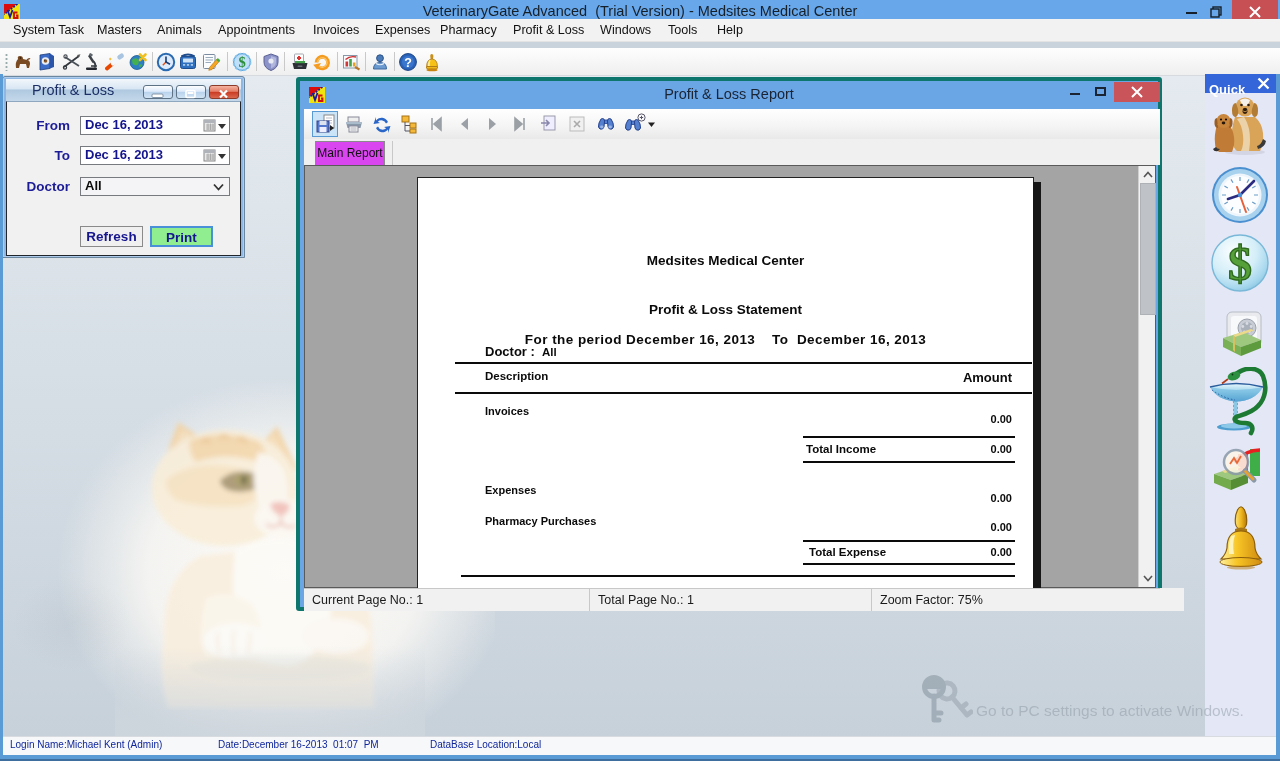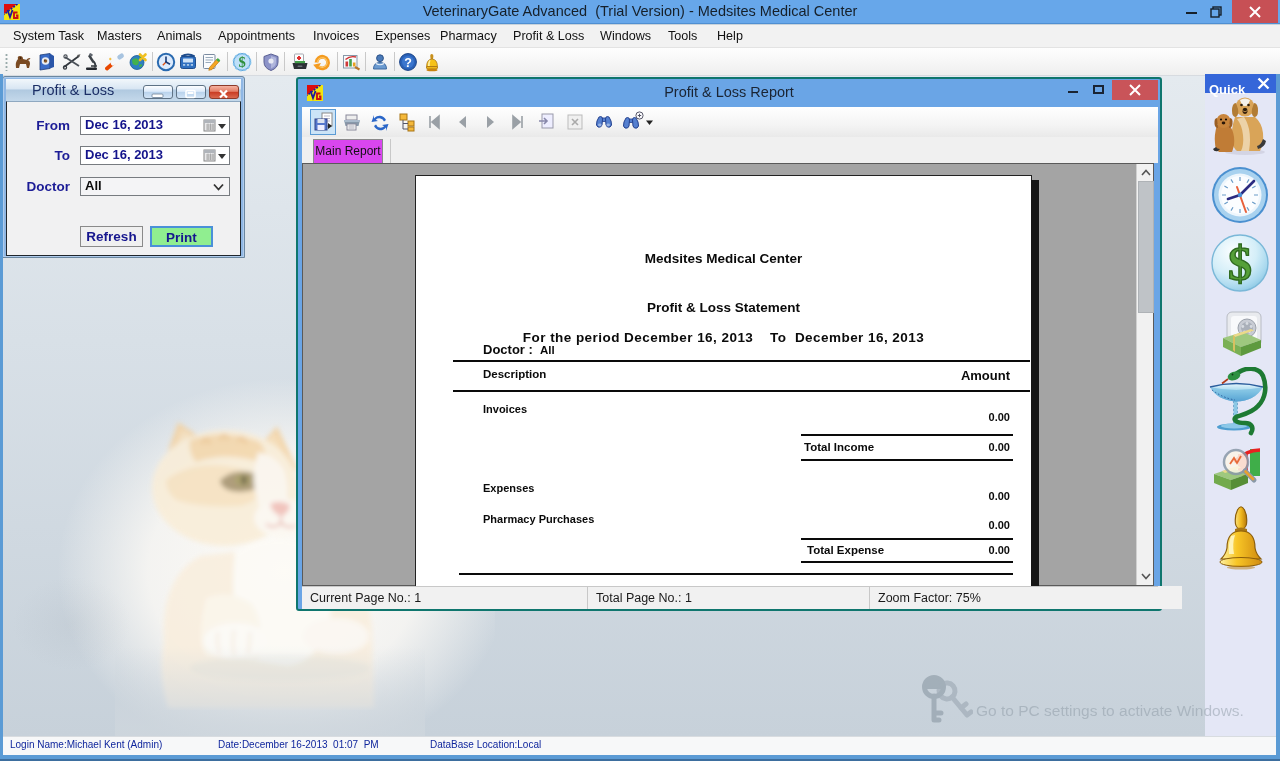--- a/index.html
+++ b/index.html
@@ -9,21 +9,21 @@
 
 .titlebar { position:absolute; left:0; top:0; width:1280px; height:24px; background:#67a7ea; border-bottom:1px solid #4f8fd2; }
 .title-text { position:absolute; left:0; right:0; top:3px; text-align:center; font-size:14.5px; color:#16202a; }
 .vgicon { position:absolute; left:4px; top:4px; }
 .tb-min { position:absolute; left:1186px; top:12px; width:11px; height:2px; background:#16202a; }
 .tb-max { position:absolute; left:1210px; top:6px; width:12px; height:12px; }
 .tb-close { position:absolute; left:1232px; top:0; width:46px; height:23px; background:#c75055; }
 .tb-close svg { position:absolute; left:17px; top:6px; }
 
 
-.menubar { position:absolute; left:0; top:25px; width:1280px; height:23px; background:#f2f2f2; border-bottom:1px solid #e3e3e3; white-space:nowrap; padding-left:8px; }
+.menubar { position:absolute; left:0; top:19px; width:1280px; height:23px; background:#f2f2f2; border-bottom:1px solid #e3e3e3; white-space:nowrap; padding-left:8px; }
 .menubar span { position:absolute; top:0; line-height:23px; font-size:12.6px; color:#111; }
 
 
 .toolbar { position:absolute; left:0; top:48px; width:1280px; height:28px; background:linear-gradient(180deg,#fefefe,#efefef); border-bottom:1px solid #d7dbe0; }
 .tgrip { position:absolute; left:5px; top:5px; width:3px; height:18px; background-image:radial-gradient(circle,#9aa 1px,transparent 1.2px); background-size:3px 4px; }
 .ticon { position:absolute; top:4px; width:20px; height:20px; }
 .tsep { position:absolute; top:4px; width:1px; height:19px; background:#c9c9c9; }
 
 
 .mdi { position:absolute; left:0; top:76px; width:1280px; height:661px; background:linear-gradient(180deg,#e4eaef 0%,#d8e0e7 40%,#c7d1da 100%); }
@@ -42,21 +42,21 @@
 .pltitle { position:absolute; left:3px; top:2px; width:235px; height:22px; background:linear-gradient(180deg,#f2f7fb 0%,#d8e6f3 45%,#b0c9e0 50%,#c4d8ea 100%); }
 .pltitle-text { position:absolute; left:26px; top:3px; font-size:14.5px; color:#1c2f66; }
 .plbody { position:absolute; left:3px; top:24px; width:235px; height:155px; background:#f1f1f2; border:1px solid #20262c; border-top:1px solid #8fa8c0; }
 .plbtn { position:absolute; top:6px; width:30px; height:14px; border:1px solid #5e7285; border-radius:3px; background:linear-gradient(180deg,#fdfeff 0%,#dceafa 45%,#b8d2ec 50%,#d2e4f6 100%); }
 .plbtn.close { background:linear-gradient(180deg,#f5b3a2 0%,#e37e67 45%,#c93b22 50%,#d9684e 100%); border-color:#8c3a2a; }
 .pl-label { position:absolute; font-size:13.5px; font-weight:bold; color:#1c1c96; text-align:right; width:47px; }
 .pl-field { position:absolute; left:73px; width:150px; height:19px; background:#fff; border:1px solid #777b80; font-size:13px; font-weight:bold; color:#14148c; line-height:16px; padding-left:4px; }
 .pl-btn { position:absolute; top:124px; width:63px; height:21px; font-size:13.5px; font-weight:bold; color:#16168e; text-align:center; line-height:19px; }
 
 
-.rwin { position:absolute; left:296px; top:77px; width:866px; height:534px; background:#6aa5e6; border:2px solid #0f766e; border-radius:3px; }
+.rwin { position:absolute; left:296px; top:77px; width:866px; height:534px; background:#6aa5e6; border:4px solid #0f766e; border-radius:3px; }
 .rtitle-text { position:absolute; left:0; width:100%; top:4.5px; text-align:center; font-size:14.5px; color:#1a2433; }
 .rvg { position:absolute; left:9px; top:6px; }
 .r-min { position:absolute; left:770px; top:12px; width:10px; height:2px; background:#1a2433; }
 .r-max { position:absolute; left:795px; top:6px; width:11px; height:9px; border:2px solid #1a2433; background:transparent; }
 .r-close { position:absolute; left:814px; top:1px; width:46px; height:20px; background:#c95459; }
 .r-close svg { position:absolute; left:17px; top:4px; }
 .rtool { position:absolute; left:4px; top:28px; width:856px; height:30px; background:linear-gradient(180deg,#ffffff 0%,#f4f4f4 60%,#e9e9e9 100%); }
 .rtabbar { position:absolute; left:4px; top:58px; width:856px; height:26px; background:#f0f0f0; }
 .rtab { position:absolute; left:11px; top:2px; width:70px; height:24px; background:#d946ef; border:1px solid #8a8a8a; border-bottom:none; font-size:12px; color:#111; text-align:center; line-height:22px; white-space:nowrap; }
 .rview { position:absolute; left:4px; top:84px; width:852px; height:423px; background:#a4a4a4; border:1px solid #5a5a5a; }

